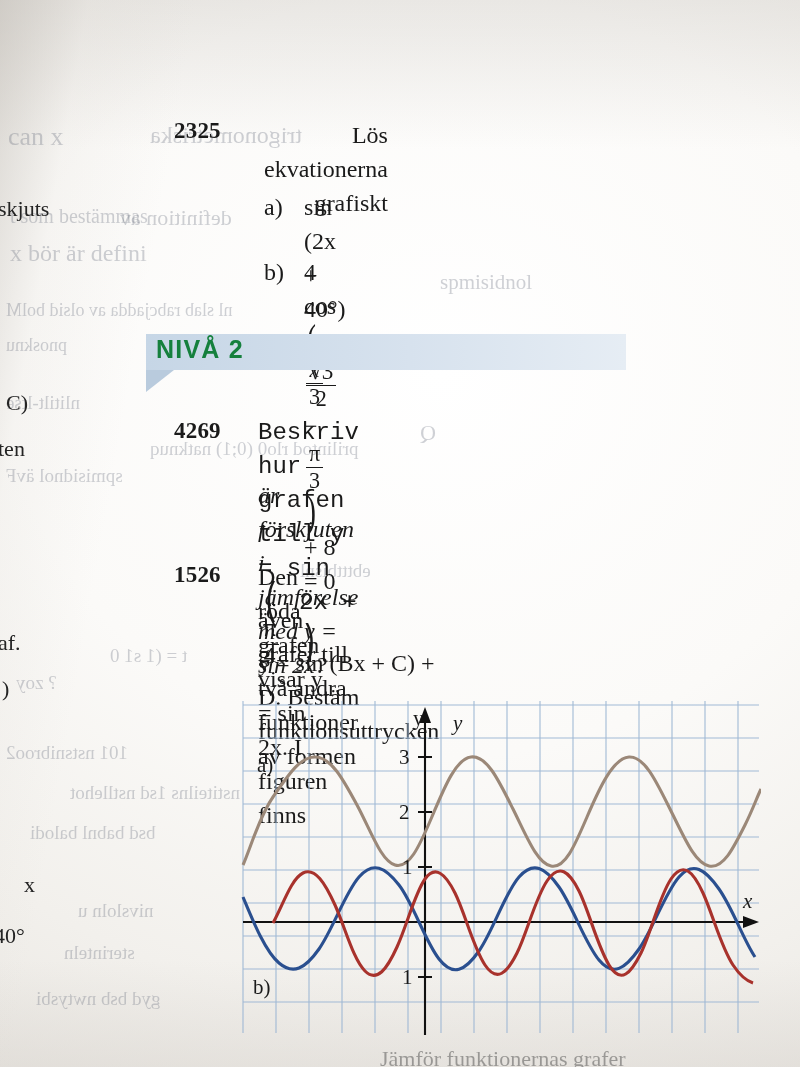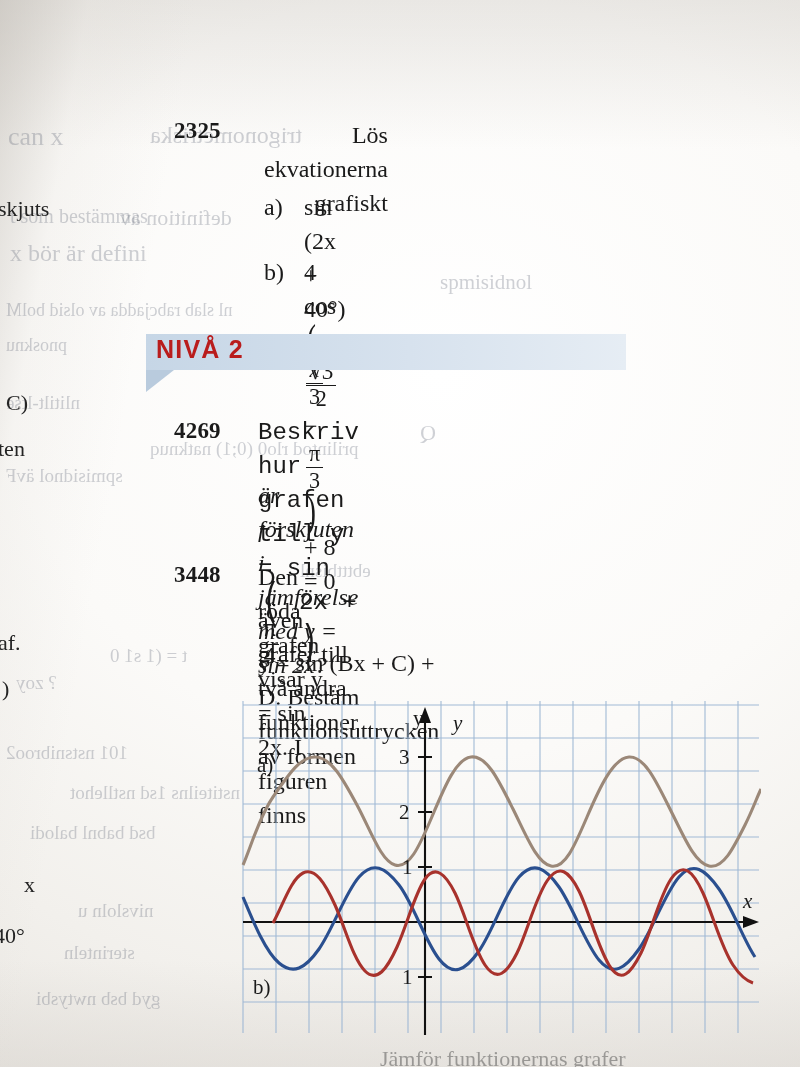--- a/index.html
+++ b/index.html
@@ -124,21 +124,21 @@
     border-left: 28px solid #b9cbdd;
     border-bottom: 22px solid transparent;
   }
   .niva-text {
     position: absolute;
     left: 10px; top: 1px;
     font-family: "Liberation Sans", sans-serif;
     font-weight: bold;
     font-size: 25px;
     letter-spacing: 1.2px;
-    color: #b91c1c;
+    color: #15803d;
   }
 
   
   .figure {
     position: absolute;
     left: 235px;
     top: 697px;
     width: 530px;
     height: 340px;
   }
@@ -255,21 +255,21 @@
         <span class="top">π</span>
         <span class="bar"></span>
         <span class="bot">4</span>
       </span>
       <span class="paren-big">)</span>
     </div>
     <div class="body-text" style="left:90px; top:478px;font-style:italic;">är förskjuten i jämförelse med y = sin 2x?</div>
   </div>
 
   <div class="exercise">
-    <div class="num" style="left:6px; top:562px;">3448</div>
+    <div class="num" style="left:6px; top:562px;">1526</div>
     <div class="body-text" style="left:90px; top:560px;">Den röda grafen visar y = sin 2x. I figuren finns</div>
     <div class="body-text" style="left:90px; top:603px;">även grafer till två andra funktioner av formen</div>
     <div class="body-text" style="left:90px; top:646px;">y = sin (Bx + C) + D. Bestäm funktionsuttrycken</div>
   </div>
 
 </div>
 
 <div class="figure">
   <svg width="530" height="340" viewBox="0 0 530 340">
     <defs>

